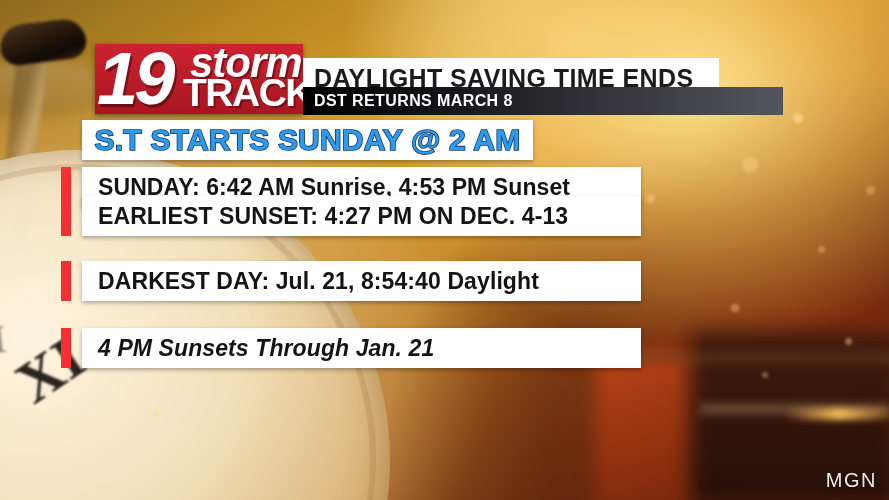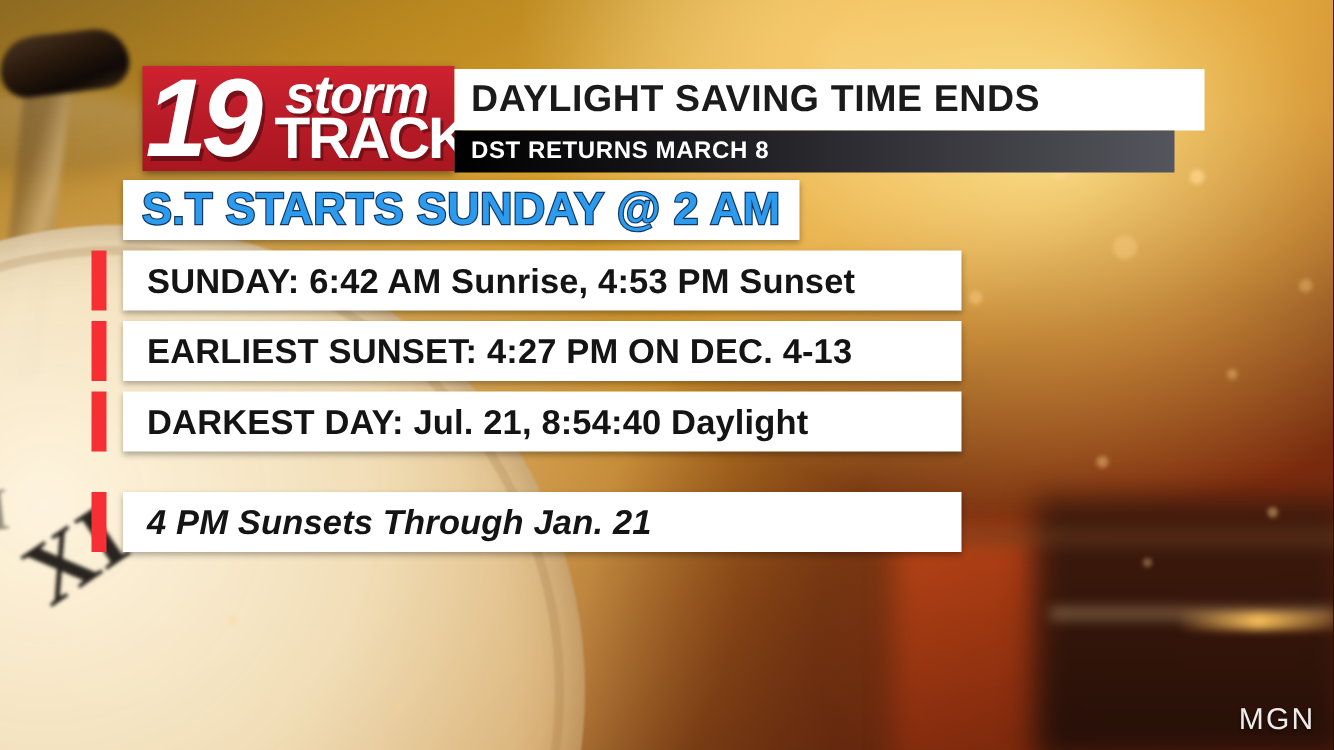--- a/index.html
+++ b/index.html
@@ -122,37 +122,37 @@
   }
   .logo-19 {
     position: absolute; left: 2px; top: -2px;
     font-size: 74px; font-weight: 700; font-style: italic;
     color: #ffffff; letter-spacing: -4px;
     text-shadow: 2px 3px 0 rgba(60,8,12,0.55);
     line-height: 74px;
   }
   .logo-storm {
     position: absolute; left: 95px; top: 2px;
-    font-size: 36px; font-weight: 700; font-style: italic;
+    font-size: 42px; font-weight: 700; font-style: italic;
     color: #ffffff; letter-spacing: -1px;
     text-shadow: 2px 2px 0 rgba(60,8,12,0.5);
     line-height: 34px;
   }
   .logo-track {
     position: absolute; left: 88px; top: 29px;
     font-size: 39px; font-weight: 700;
     color: #ffffff; letter-spacing: -1.5px;
     text-shadow: 2px 2px 0 rgba(60,8,12,0.5);
     line-height: 40px;
   }
 
   
   .title-bar {
-    position: absolute; left: 303px; top: 46px;
-    width: 500px; height: 41px;
+    position: absolute; left: 303px; top: 58px;
+    width: 416px; height: 41px;
     background: #ffffff;
     display: flex; align-items: center;
   }
   .title-bar span {
     margin-left: 11px;
     font-size: 25px; font-weight: 700; color: #1b1b1b;
     letter-spacing: 0.4px;
   }
   .sub-bar {
     position: absolute; left: 303px; top: 87px;
@@ -195,21 +195,21 @@
     background: #ffffff;
     display: flex; align-items: center;
     box-shadow: 0 2px 4px rgba(0,0,0,0.30);
   }
   .row .panel span {
     margin-left: 16px;
     font-size: 23px; font-weight: 700; color: #141414;
     letter-spacing: 0.1px; white-space: nowrap;
   }
   .row-0 { top: 167px; }
-  .row-1 { top: 214px; }
+  .row-1 { top: 196px; }
   .row-2 { top: 261px; }
   .row-3 { top: 328px; font-style: italic; }
 
   
   .watermark {
     position: absolute; right: 12px; bottom: 8px;
     font-size: 20px; font-weight: 400; color: #ffffff;
     letter-spacing: 1.5px; opacity: 0.92;
     text-shadow: 0 1px 3px rgba(0,0,0,0.55);
   }

